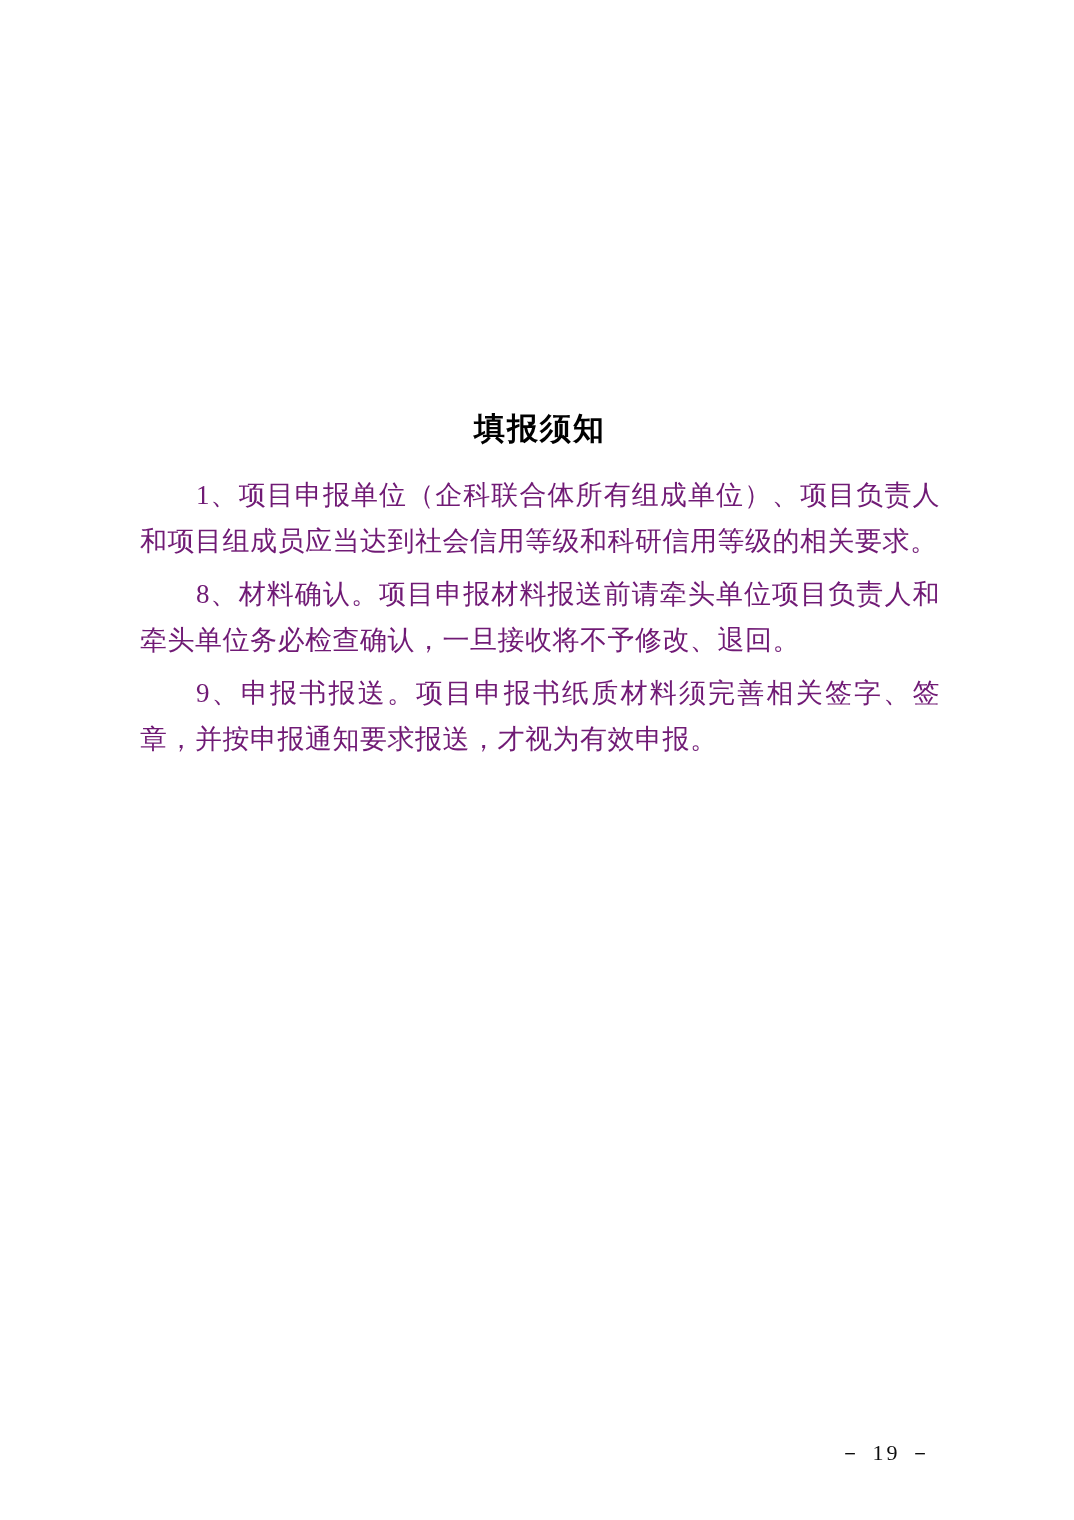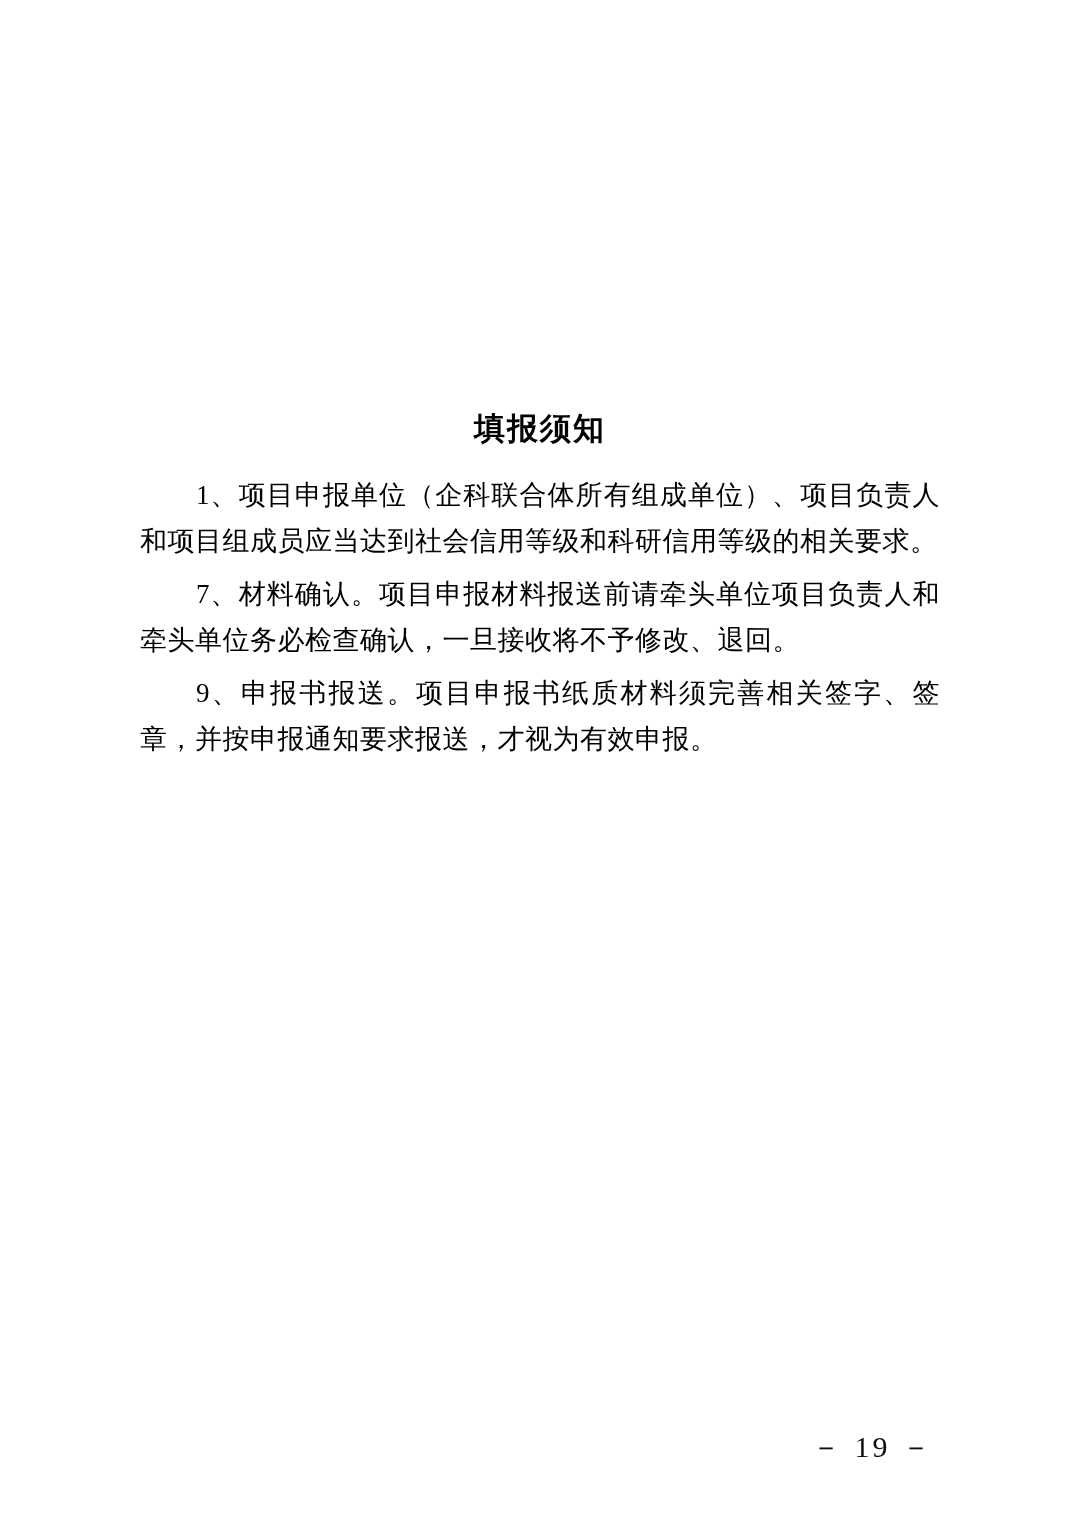--- a/index.html
+++ b/index.html
@@ -33,39 +33,39 @@
     color: #000000;
   }
   .para {
     font-size: 27px;
     line-height: 1.72;
     text-align: justify;
     text-justify: inter-ideograph;
     margin: 0 0 6px 0;
     text-indent: 56px;
     letter-spacing: 0.5px;
-    color: #000000;
+    color: #701a75;
   }
   .page-number {
     position: absolute;
     right: 140px;
     bottom: 60px;
-    font-size: 30px;
+    font-size: 22px;
     letter-spacing: 3px;
     color: #0d0d0d;
   }
 </style>
 </head>
 <body>
 
 <div class="page">
 
   <div class="content">
     <h1 class="doc-title">填报须知</h1>
 
     <p class="para">1、项目申报单位（企科联合体所有组成单位）、项目负责人和项目组成员应当达到社会信用等级和科研信用等级的相关要求。</p>
-    <p class="para">7、材料确认。项目申报材料报送前请牵头单位项目负责人和牵头单位务必检查确认，一旦接收将不予修改、退回。</p>
+    <p class="para">8、材料确认。项目申报材料报送前请牵头单位项目负责人和牵头单位务必检查确认，一旦接收将不予修改、退回。</p>
     <p class="para">9、申报书报送。项目申报书纸质材料须完善相关签字、签章，并按申报通知要求报送，才视为有效申报。</p>
   </div>
 
   <div class="page-number">－ 19 －</div>
 
 </div>
 
 </body></html>

